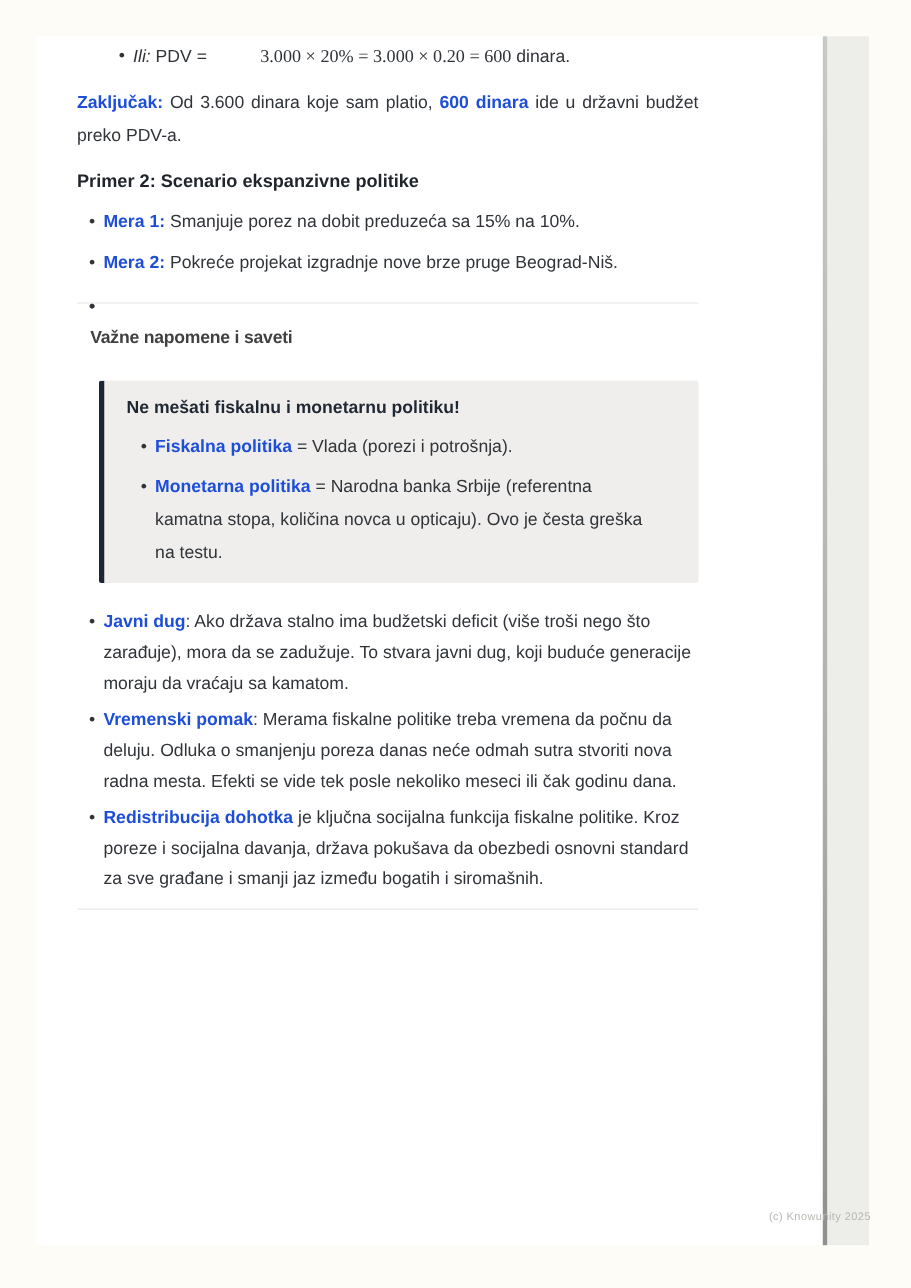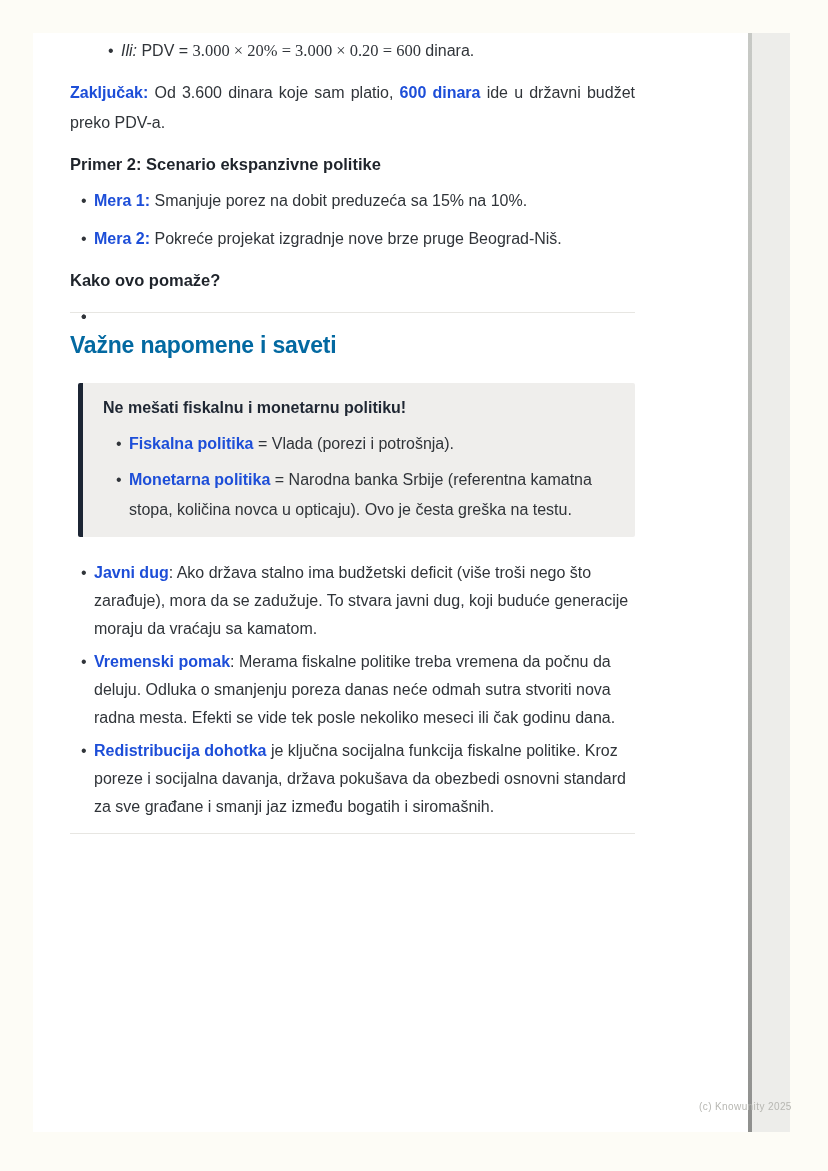--- a/index.html
+++ b/index.html
@@ -28,29 +28,29 @@
   ul.main-list li{padding-left:24px;}
   ul.main-list li + li{margin-top:8px;}
   ul.main-list li .dot{position:absolute;left:11px;top:0;}
   ul.sub-list li{padding-left:51px;}
   ul.sub-list li .dot{position:absolute;left:38px;top:0;}
   .dot{color:#303439;}
   
   p.para{margin:12px 0 0;text-align:justify;}
   h3.subhead{margin:14px 0 0;font-size:16.5px;line-height:24px;color:#1f242b;font-weight:bold;}
   h3.subhead + p.para{margin-top:12px;}
-  h2.section{margin:16px 0 0;font-size:23px;line-height:32px;color:#0369a1;font-weight:bold;letter-spacing:-0.2px;}
+  h2.section{margin:16px 12px 0;font-size:16px;line-height:32px;color:#404040;font-weight:bold;letter-spacing:-0.2px;}
   hr.rule{border:none;border-top:1px solid #e7e6e2;margin:12px 0 0;}
   hr.rule.first{margin-top:20px;}
   
   .it{font-style:italic;}
-  .math{font-family:"Liberation Serif", serif;font-size:16.5px;}
+  .math{font-family:"Liberation Serif", serif;font-size:16.5px;margin-left:44px;}
   
   .callout{
-    margin:22px 0 0 8px;
+    margin:22px 0 0 20px;
     background:#efeeec;
     border-left:5px solid #1c2534;
     border-radius:2px;
     padding:10px 40px 12px 20px;
   }
   .callout-title{font-weight:bold;color:#1f2733;line-height:30px;}
   ul.callout-list{margin-top:6px;}
   ul.callout-list li{padding-left:26px;}
   ul.callout-list li + li{margin-top:6px;}
   ul.callout-list li .dot{position:absolute;left:13px;top:0;}
@@ -99,21 +99,20 @@
         <li>
           <span class="dot">•</span>
           <b>Mera 1:</b><span> Smanjuje porez na dobit preduzeća sa 15% na 10%.</span>
         </li>
         <li>
           <span class="dot">•</span>
           <b>Mera 2:</b><span> Pokreće projekat izgradnje nove brze pruge Beograd-Niš.</span>
         </li>
       </ul>
 
-      <h3 class="subhead">Kako ovo pomaže?</h3>
 
       <ul class="main-list">
         <li>
           <span class="dot">•</span>
         </li>
         <li>
           <span class="dot">•</span>
         </li>
       </ul>
 

